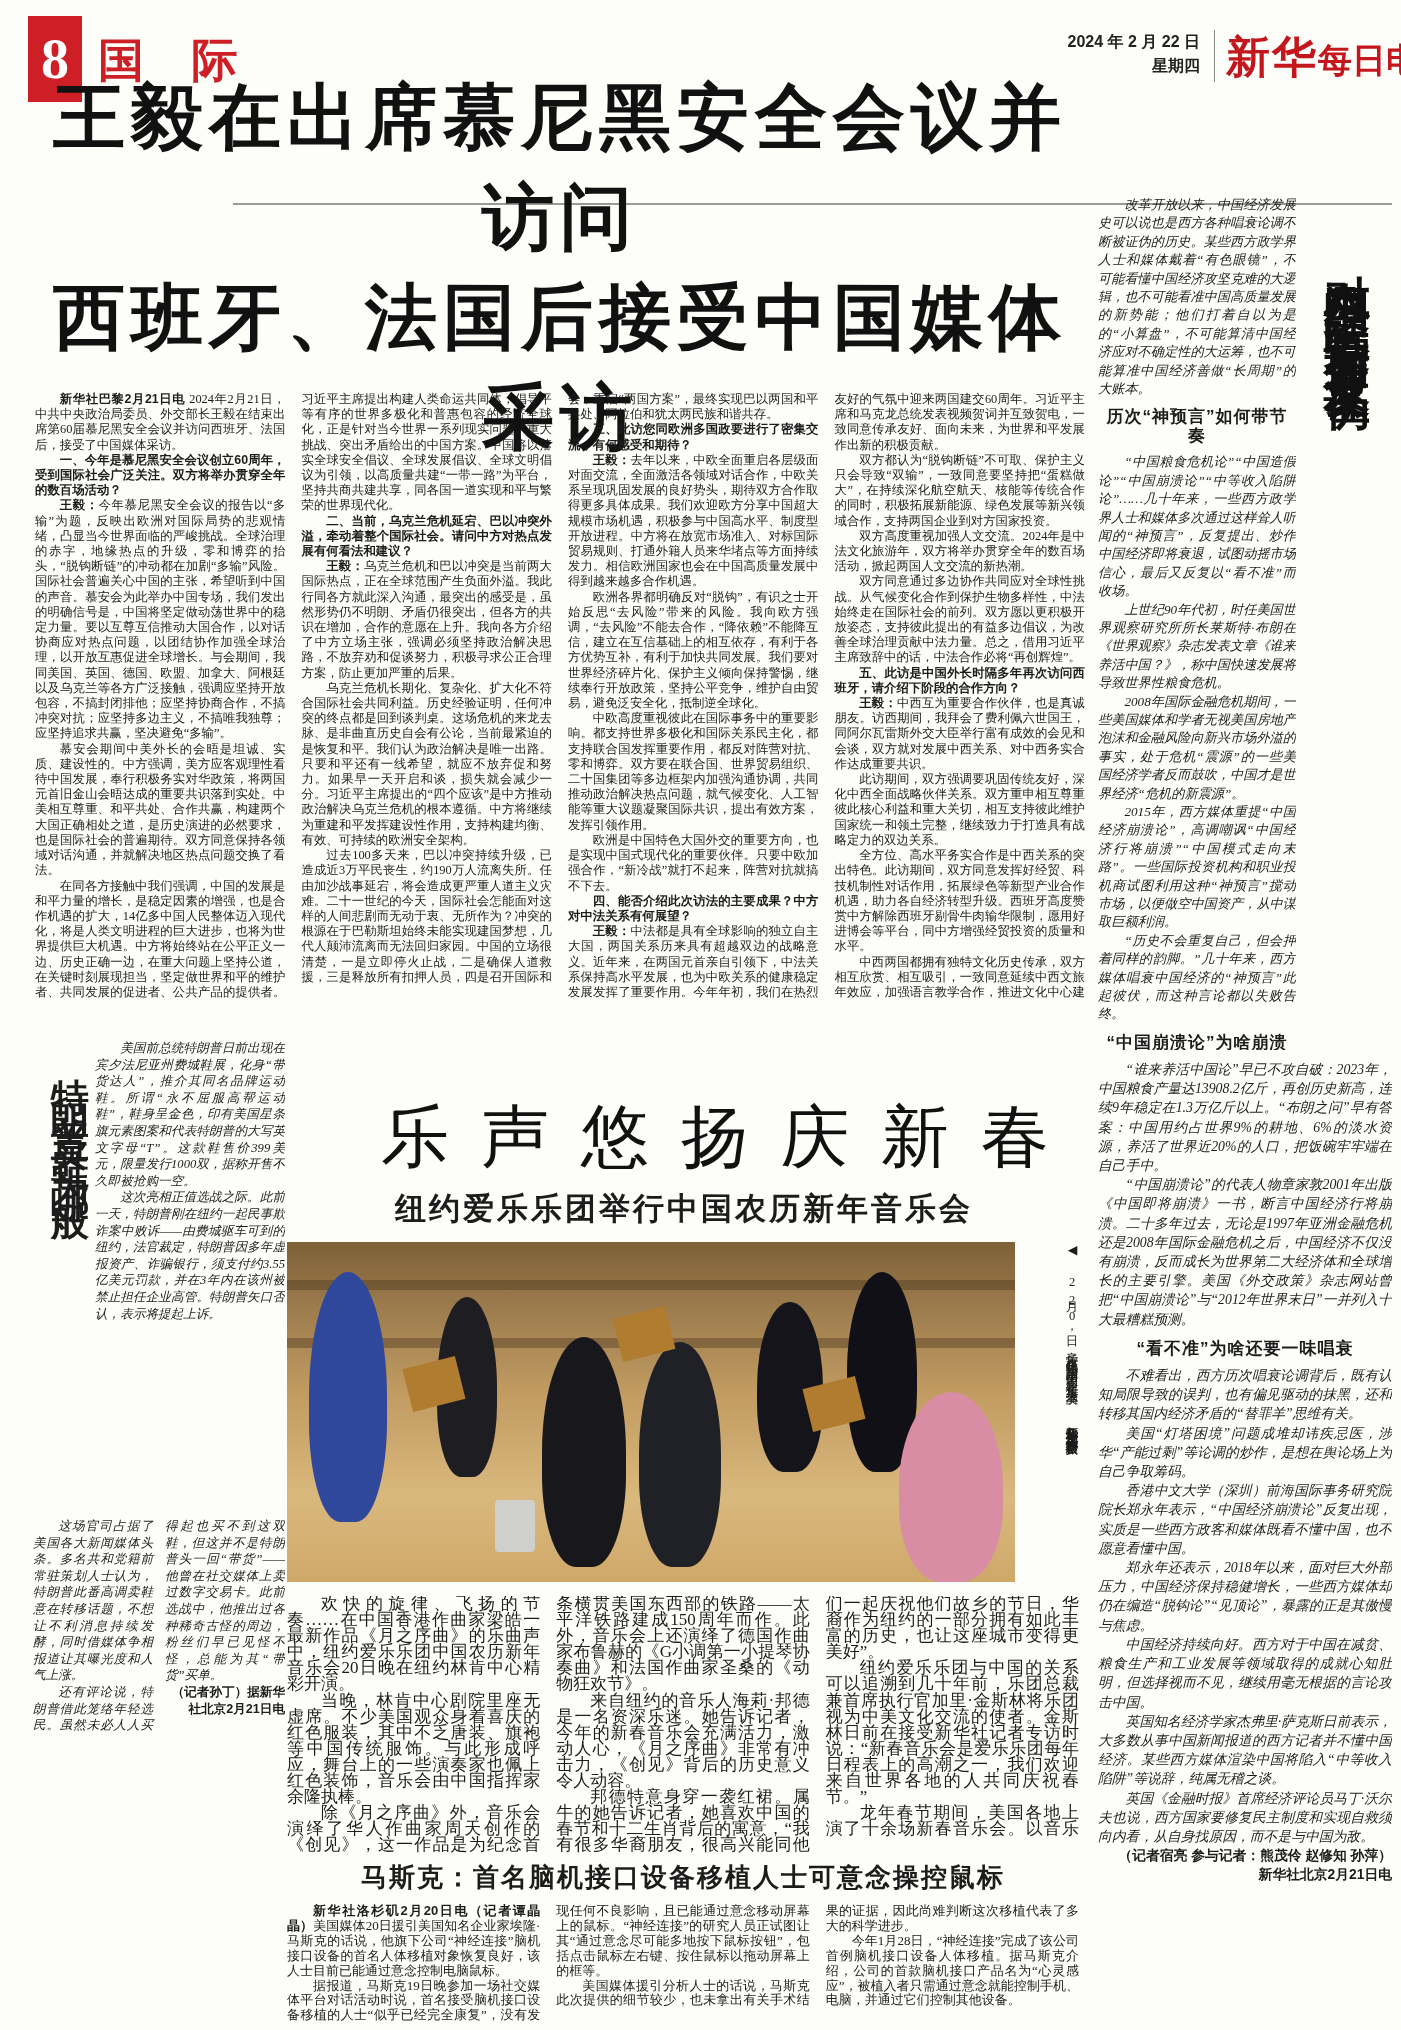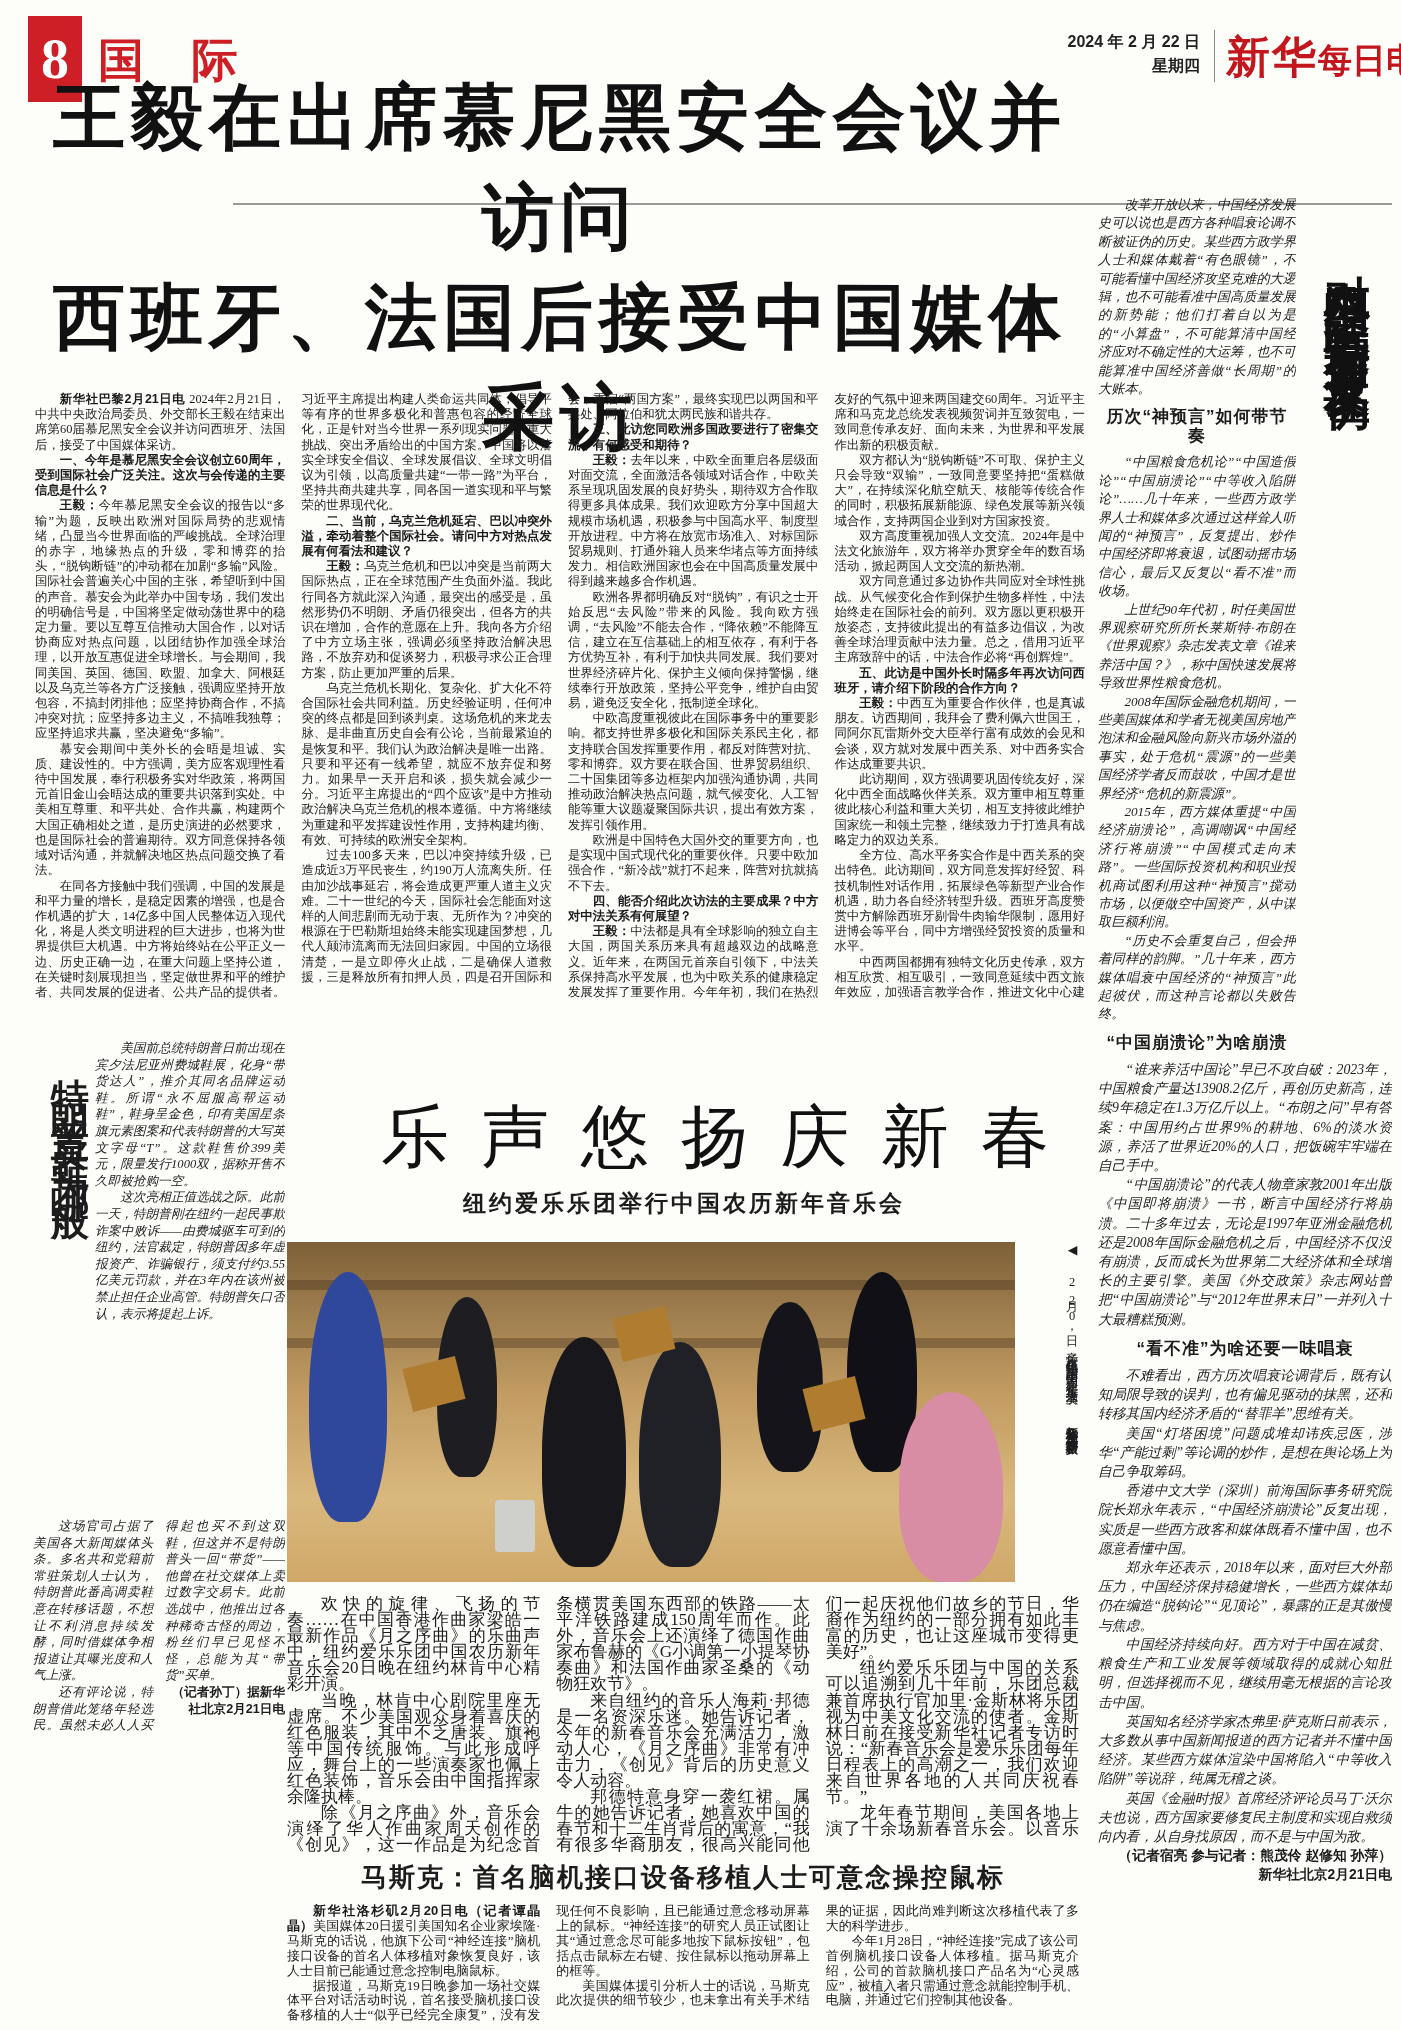--- a/index.html
+++ b/index.html
@@ -34,21 +34,21 @@
   .trump-top{display:flex;height:476px;overflow:hidden;}
   .trump-vtitle{writing-mode:vertical-rl;text-orientation:upright;font-size:38px;font-weight:900;
         letter-spacing:18px;width:62px;padding-top:8px;font-family:"Liberation Sans",sans-serif;}
   .trump-col{flex:1;overflow:hidden;}
   .kai{font-style:italic;font-size:12.6px;line-height:16.6px;text-align:justify;}
   .trump-bottom{height:500px;column-count:2;column-gap:12px;overflow:hidden;margin-top:2px;}
   
   .music-headline{position:absolute;left:287px;top:1092px;width:794px;text-align:right;
         font-size:68px;font-weight:400;letter-spacing:32px;text-indent:32px;color:#111;}
   .music-subtitle{position:absolute;left:287px;top:1188px;width:794px;text-align:center;
-        font-size:23px;font-weight:bold;font-family:"Liberation Sans",sans-serif;letter-spacing:3px;}
+        font-size:31px;font-weight:bold;font-family:"Liberation Sans",sans-serif;letter-spacing:3px;}
   .photo{position:absolute;left:287px;top:1242px;width:728px;height:340px;overflow:hidden;
         background:linear-gradient(180deg,#7e6038 0%,#9a7a4c 18%,#c29c62 45%,#d9b87e 75%,#cfa868 100%);}
   .ph-riser{position:absolute;left:0;width:100%;height:10px;background:rgba(60,40,20,.35);}
   .fig{position:absolute;border-radius:50% 50% 40% 40%;}
   .stand{position:absolute;width:54px;height:44px;background:#b07c2f;transform:rotate(-14deg);
         box-shadow:0 30px 0 -28px #3a2c18;}
   .caption{position:absolute;left:1022px;top:1242px;height:340px;width:62px;writing-mode:vertical-rl;
         text-orientation:upright;font-size:12.5px;line-height:24px;letter-spacing:2px;text-align:left;}
   .caption .credit{font-weight:bold;font-family:"Liberation Sans",sans-serif;}
   .music-body{position:absolute;left:287px;top:1596px;width:792px;height:258px;overflow:hidden;
@@ -85,21 +85,21 @@
   <div class="masthead">
     <span class="brand-script">新华</span><span class="brand-rest">每日电讯</span>
   </div>
 
   <div class="main-headline">
     <div>王毅在出席慕尼黑安全会议并访问</div>
     <div>西班牙、法国后接受中国媒体采访</div>
   </div>
   <div class="main-body flow">
       <p><strong>新华社巴黎2月21日电 </strong>2024年2月21日，中共中央政治局委员、外交部长王毅在结束出席第60届慕尼黑安全会议并访问西班牙、法国后，接受了中国媒体采访。</p>
-      <p class="q">一、今年是慕尼黑安全会议创立60周年，受到国际社会广泛关注。这次与会传递的主要信息是什么？</p>
+      <p class="q">一、今年是慕尼黑安全会议创立60周年，受到国际社会广泛关注。双方将举办贯穿全年的数百场活动？</p>
       <p><strong>王毅：</strong>今年慕尼黑安全会议的报告以“多输”为题，反映出欧洲对国际局势的悲观情绪，凸显当今世界面临的严峻挑战。全球治理的赤字，地缘热点的升级，零和博弈的抬头，“脱钩断链”的冲动都在加剧“多输”风险。国际社会普遍关心中国的主张，希望听到中国的声音。慕安会为此举办中国专场，我们发出的明确信号是，中国将坚定做动荡世界中的稳定力量。要以互尊互信推动大国合作，以对话协商应对热点问题，以团结协作加强全球治理，以开放互惠促进全球增长。与会期间，我同美国、英国、德国、欧盟、加拿大、阿根廷以及乌克兰等各方广泛接触，强调应坚持开放包容，不搞封闭排他；应坚持协商合作，不搞冲突对抗；应坚持多边主义，不搞唯我独尊；应坚持追求共赢，坚决避免“多输”。</p>
       <p>慕安会期间中美外长的会晤是坦诚、实质、建设性的。中方强调，美方应客观理性看待中国发展，奉行积极务实对华政策，将两国元首旧金山会晤达成的重要共识落到实处。中美相互尊重、和平共处、合作共赢，构建两个大国正确相处之道，是历史演进的必然要求，也是国际社会的普遍期待。双方同意保持各领域对话沟通，并就解决地区热点问题交换了看法。</p>
       <p>在同各方接触中我们强调，中国的发展是和平力量的增长，是稳定因素的增强，也是合作机遇的扩大，14亿多中国人民整体迈入现代化，将是人类文明进程的巨大进步，也将为世界提供巨大机遇。中方将始终站在公平正义一边、历史正确一边，在重大问题上坚持公道，在关键时刻展现担当，坚定做世界和平的维护者、共同发展的促进者、公共产品的提供者。习近平主席提出构建人类命运共同体，倡导平等有序的世界多极化和普惠包容的经济全球化，正是针对当今世界一系列现实问题、重大挑战、突出矛盾给出的中国方案。中国将以落实全球安全倡议、全球发展倡议、全球文明倡议为引领，以高质量共建“一带一路”为平台，坚持共商共建共享，同各国一道实现和平与繁荣的世界现代化。</p>
       <p class="q">二、当前，乌克兰危机延宕、巴以冲突外溢，牵动着整个国际社会。请问中方对热点发展有何看法和建议？</p>
       <p><strong>王毅：</strong>乌克兰危机和巴以冲突是当前两大国际热点，正在全球范围产生负面外溢。我此行同各方就此深入沟通，最突出的感受是，虽然形势仍不明朗、矛盾仍很突出，但各方的共识在增加，合作的意愿在上升。我向各方介绍了中方立场主张，强调必须坚持政治解决思路，不放弃劝和促谈努力，积极寻求公正合理方案，防止更加严重的后果。</p>
       <p>乌克兰危机长期化、复杂化、扩大化不符合国际社会共同利益。历史经验证明，任何冲突的终点都是回到谈判桌。这场危机的来龙去脉、是非曲直历史自会有公论，当前最紧迫的是恢复和平。我们认为政治解决是唯一出路。只要和平还有一线希望，就应不放弃促和努力。如果早一天开启和谈，损失就会减少一分。习近平主席提出的“四个应该”是中方推动政治解决乌克兰危机的根本遵循。中方将继续为重建和平发挥建设性作用，支持构建均衡、有效、可持续的欧洲安全架构。</p>
       <p>过去100多天来，巴以冲突持续升级，已造成近3万平民丧生，约190万人流离失所。任由加沙战事延宕，将会造成更严重人道主义灾难。二十一世纪的今天，国际社会怎能面对这样的人间悲剧而无动于衷、无所作为？冲突的根源在于巴勒斯坦始终未能实现建国梦想，几代人颠沛流离而无法回归家园。中国的立场很清楚，一是立即停火止战，二是确保人道救援，三是释放所有扣押人员，四是召开国际和会，重启“两国方案”，最终实现巴以两国和平共处、阿拉伯和犹太两民族和谐共存。</p>
       <p class="q">三、此访您同欧洲多国政要进行了密集交流，有何感受和期待？</p>
       <p><strong>王毅：</strong>去年以来，中欧全面重启各层级面对面交流，全面激活各领域对话合作，中欧关系呈现巩固发展的良好势头，期待双方合作取得更多具体成果。我们欢迎欧方分享中国超大规模市场机遇，积极参与中国高水平、制度型开放进程。中方将在放宽市场准入、对标国际贸易规则、打通外籍人员来华堵点等方面持续发力。相信欧洲国家也会在中国高质量发展中得到越来越多合作机遇。</p>
       <p>欧洲各界都明确反对“脱钩”，有识之士开始反思“去风险”带来的风险。我向欧方强调，“去风险”不能去合作，“降依赖”不能降互信，建立在互信基础上的相互依存，有利于各方优势互补，有利于加快共同发展。我们要对世界经济碎片化、保护主义倾向保持警惕，继续奉行开放政策，坚持公平竞争，维护自由贸易，避免泛安全化，抵制逆全球化。</p>

